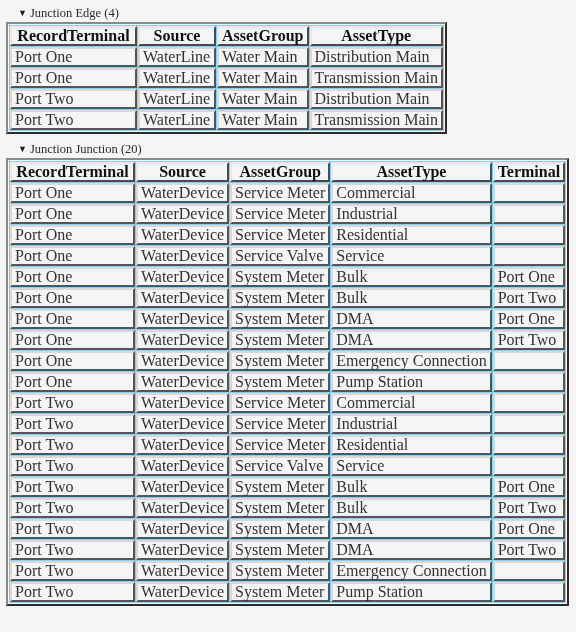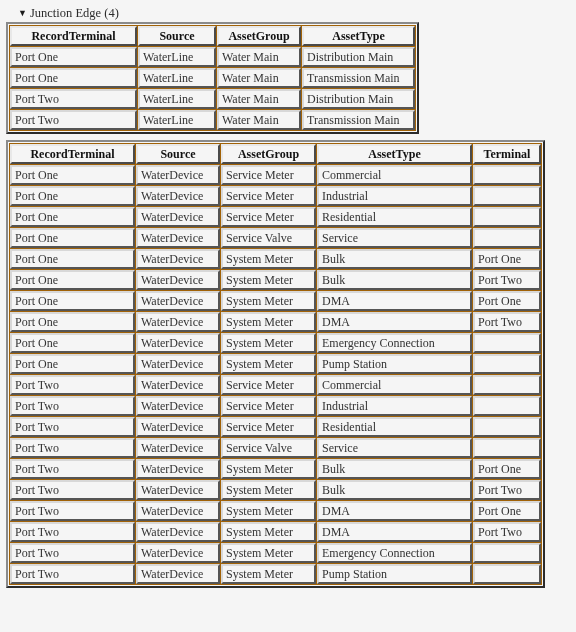--- a/index.html
+++ b/index.html
@@ -41,22 +41,22 @@
     border: 2px solid;
     border-color: #8a8a8a #2b2b2b #2b2b2b #8a8a8a;
     background: #f7f7f7;
     display: inline-block;
     padding: 1px;
     box-sizing: border-box;
   }
   table {
     border-collapse: separate;
     border-spacing: 1px;
-    background: #a16207;
-    font-size: 12px;
+    background: #7dd3fc;
+    font-size: 16px;
   }
   th, td {
     border: 2px solid;
     border-color: #d8d8d8 #555 #555 #d8d8d8;
     background: #f5f5f5;
     height: 18px;
     padding: 0 3px;
     box-sizing: border-box;
     font-weight: normal;
     white-space: nowrap;
@@ -127,20 +127,23 @@
               <td class="c1">WaterLine</td>
               <td class="c2">Water Main</td>
               <td class="c3">Transmission Main</td>
             </tr>
           </tbody>
       </table>
     </div>
   </div>
 
   <div class="section">
+    <div class="section-title">
+      <span class="tri">▼</span><span>Junction Junction (20)</span>
+    </div>
     <div class="tbl-wrap">
       <table class="t2">
         <thead>
           <tr>
             <th class="c0">RecordTerminal</th>
             <th class="c1">Source</th>
             <th class="c2">AssetGroup</th>
             <th class="c3">AssetType</th>
             <th class="c4">Terminal</th>
           </tr>

